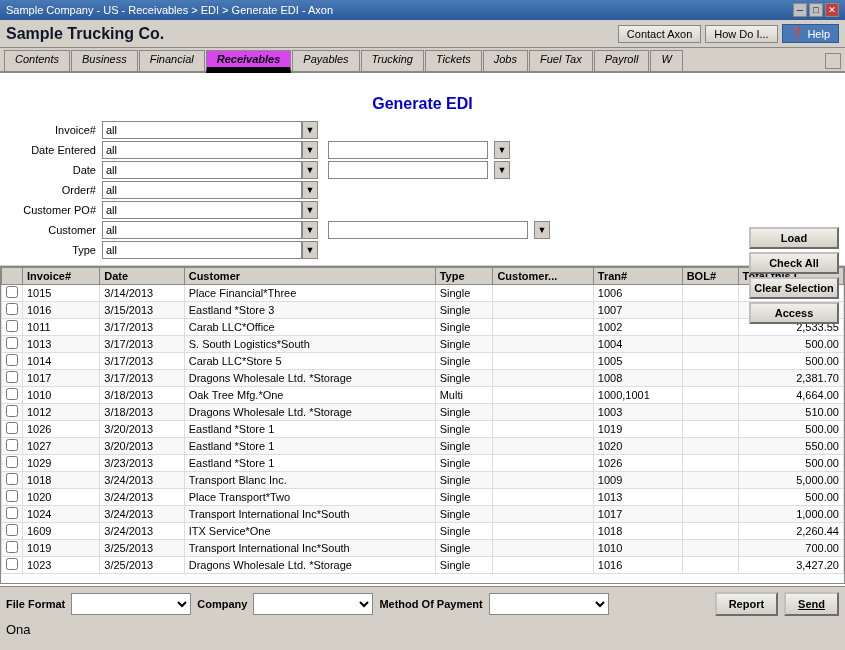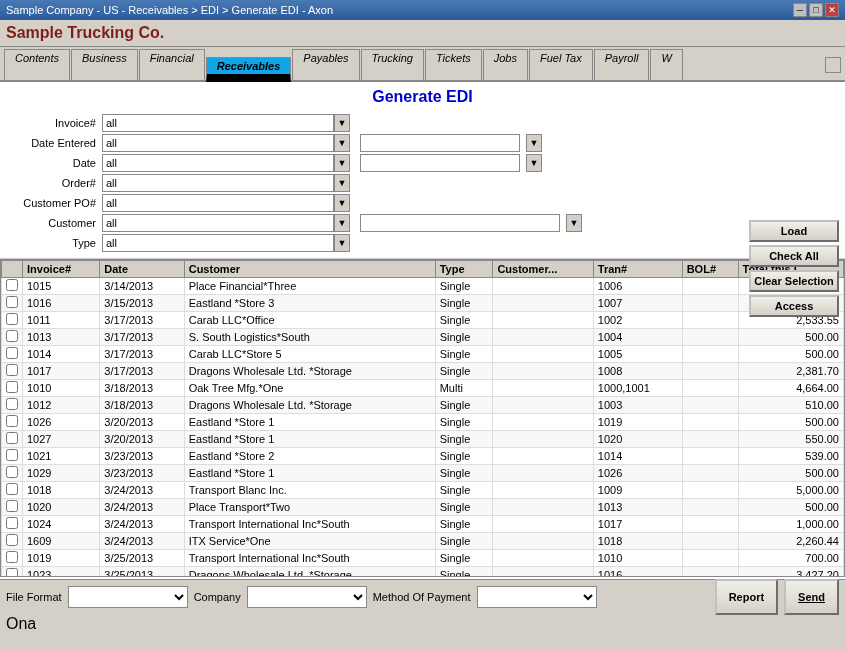--- a/index.html
+++ b/index.html
@@ -23,21 +23,21 @@
     }
 
     .app-header {
       background: #d4d0c8;
       display: flex;
       align-items: center;
       justify-content: space-between;
       padding: 4px 6px;
       border-bottom: 1px solid #888;
     }
-    .app-title { font-size: 16px; font-weight: bold; color: #7f1d1d; text-align: center; }
+    .app-title { font-size: 16px; font-weight: bold; color: #0f172a; text-align: center; }
     .header-buttons { display: flex; gap: 4px; align-items: center; }
     .header-btn {
       padding: 2px 8px; font-size: 11px;
       background: linear-gradient(to bottom, #f0f0e8, #d4d0c8);
       border: 1px solid #888; cursor: pointer;
     }
     .help-btn {
       padding: 2px 8px; font-size: 11px;
       background: #4a7ab5; color: white;
       border: 1px solid #2a5a9a; cursor: pointer;
@@ -53,33 +53,32 @@
     }
     .nav-tab {
       padding: 2px 10px; font-size: 11px;
       background: #d4d0c8;
       border: 1px solid #888;
       border-bottom: none;
       cursor: pointer;
       font-style: italic;
     }
     .nav-tab.active {
-      background: #0ea5e9;
-      border-bottom: 8px solid #000000;
+      background: #d946ef;
+      border-bottom: 6px solid #000000;
       margin-bottom: -2px;
       font-weight: bold;
-      margin-top: 8px;
     }
 
     .page-title {
       text-align: center;
       font-size: 16px;
       font-weight: bold;
       color: #0000cc;
-      padding: 6px 0 4px;
+      padding: 22px 0 4px;
       background: white;
     }
 
     .form-section {
       background: white;
       padding: 4px 6px;
       border-bottom: 1px solid #ccc;
     }
 
     .form-row {
@@ -94,21 +93,21 @@
       font-size: 11px;
       color: #000;
     }
     .form-input {
       border: 1px solid #888;
       padding: 1px 3px;
       font-size: 11px;
       background: white;
       height: 18px;
     }
-    .form-input.w200 { width: 232px; }
+    .form-input.w200 { width: 200px; }
     .dropdown-btn {
       border: 1px solid #888;
       background: #d4d0c8;
       width: 16px; height: 18px;
       cursor: pointer;
       font-size: 9px;
       display: flex; align-items: center; justify-content: center;
     }
     .input-with-drop { display: flex; }
 
@@ -169,35 +168,35 @@
 
     .footer-bar {
       background: #d4d0c8;
       border-top: 1px solid #888;
       padding: 4px 6px;
       display: flex;
       align-items: center;
       gap: 6px;
       height: 34px;
     }
-    .footer-label { font-size: 11px; }
+    .footer-label { font-size: 11px; font-weight: bold; }
     .footer-select {
       border: 1px solid #888;
       background: white;
       font-size: 11px;
       height: 22px;
       width: 120px;
     }
     .footer-btn {
       padding: 3px 12px;
       font-size: 11px; font-weight: bold;
       background: linear-gradient(to bottom, #f0f0e8, #d4d0c8);
       border: 2px outset #c0c0c0;
       cursor: pointer;
-      height: 36px;
+      height: 24px;
     }
     .send-btn {
       background: linear-gradient(to bottom, #f0f0e8, #d4d0c8);
       text-decoration: underline;
     }
     .spacer { flex: 1; }
   </style>
 </head>
 <body>
 
@@ -206,20 +205,28 @@
   <div class="title-bar-controls">
     <div class="title-btn">─</div>
     <div class="title-btn">□</div>
     <div class="title-btn" style="background:#c04040;color:white;">✕</div>
   </div>
 </div>
 
 <div class="container">
   <div class="app-header">
     <span class="app-title">Sample Trucking Co.</span>
+    <div class="header-buttons">
+      <button class="header-btn">Contact Axon</button>
+      <button class="header-btn">How Do I...</button>
+      <button class="help-btn">
+        <span>❓</span>
+        <span>Help</span>
+      </button>
+    </div>
   </div>
 
   <div class="nav-tabs">
     <div class="nav-tab">Contents</div>
     <div class="nav-tab">Business</div>
     <div class="nav-tab">Financial</div>
     <div class="nav-tab active">Receivables</div>
     <div class="nav-tab">Payables</div>
     <div class="nav-tab">Trucking</div>
     <div class="nav-tab">Tickets</div>
@@ -443,33 +450,20 @@
     <td>Single</td>
     <td></td>
     <td>1020</td>
     <td></td>
     <td class="num-right">550.00</td>
   </tr>
             <tr>
     <td class="checkbox-cell">
       <input type="checkbox" class="checkbox-input" style="">
     </td>
-    <td>1021</td>
-    <td>3/23/2013</td>
-    <td>Eastland *Store 2</td>
-    <td>Single</td>
-    <td></td>
-    <td>1014</td>
-    <td></td>
-    <td class="num-right">539.00</td>
-  </tr>
-            <tr>
-    <td class="checkbox-cell">
-      <input type="checkbox" class="checkbox-input" style="">
-    </td>
     <td>1029</td>
     <td>3/23/2013</td>
     <td>Eastland *Store 1</td>
     <td>Single</td>
     <td></td>
     <td>1026</td>
     <td></td>
     <td class="num-right">500.00</td>
   </tr>
             <tr>
@@ -566,16 +560,16 @@
     </select>
     <span class="footer-label">Method Of Payment</span>
     <select class="footer-select">
       <option></option>
     </select>
     <div class="spacer"></div>
     <button class="footer-btn">Report</button>
     <button class="footer-btn send-btn">Send</button>
   </div>
 
-  <div style="background:#d4d0c8; padding:2px 6px; font-size:16px;">
+  <div style="background:#d4d0c8; padding:2px 6px; font-size:13px;">
     <span>Ona</span>
   </div>
 </div>
 
 </body></html>

